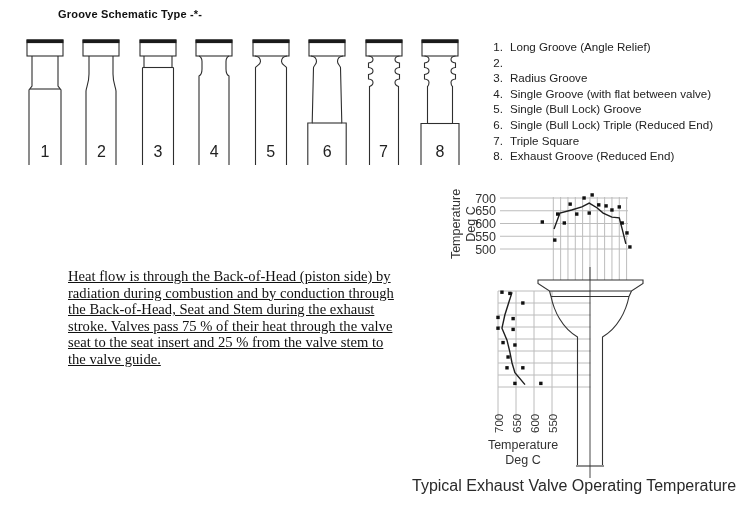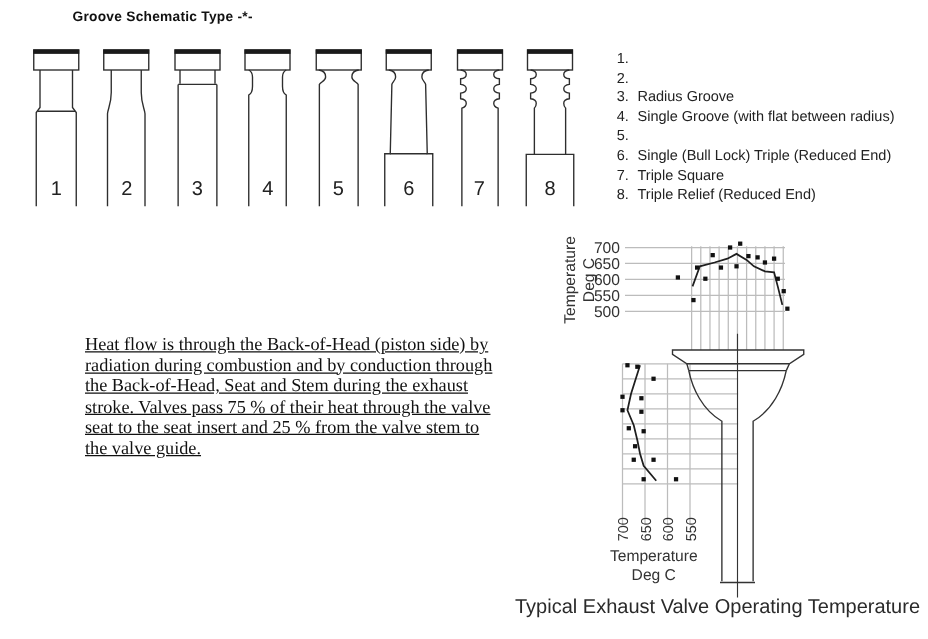--- a/index.html
+++ b/index.html
@@ -117,46 +117,48 @@
         <path class="stroke" d="M43.5,18 C39.5,18.5 39,20 39,21.5 C39,23 39.5,24.5 43.5,25 L43.5,29.5 C39.5,30 39,31.5 39,33 C39,34.5 39.5,36 43.5,36.5 L43.5,41 C39.5,41.5 39,43 39,44.5 C39,46 39.5,47.5 40.5,48.5 L40.5,85.5 L47,85.5 L47,127"></path>
         <path class="stroke" d="M15.5,85.5 L40.5,85.5"></path>
       </svg>
       <span class="num">8</span>
     </div>
   </div>
 
   <div id="legend">
     <div class="lrow">
         <span class="lnum">1.</span>
+        <span>Long Groove (Angle Relief)</span>
       </div>
     <div class="lrow">
         <span class="lnum">2.</span>
       </div>
     <div class="lrow">
         <span class="lnum">3.</span>
         <span>Radius Groove</span>
       </div>
     <div class="lrow">
         <span class="lnum">4.</span>
-        <span>Single Groove (with flat between radius)</span>
+        <span>Single Groove (with flat between valve)</span>
       </div>
     <div class="lrow">
         <span class="lnum">5.</span>
+        <span>Single (Bull Lock) Groove</span>
       </div>
     <div class="lrow">
         <span class="lnum">6.</span>
         <span>Single (Bull Lock) Triple (Reduced End)</span>
       </div>
     <div class="lrow">
         <span class="lnum">7.</span>
         <span>Triple Square</span>
       </div>
     <div class="lrow">
         <span class="lnum">8.</span>
-        <span>Triple Relief (Reduced End)</span>
+        <span>Exhaust Groove (Reduced End)</span>
       </div>
   </div>
 
   <div id="para">Heat flow is through the Back-of-Head (piston side) by radiation during combustion and by conduction through the Back-of-Head, Seat and Stem during the exhaust stroke. Valves pass 75 % of their heat through the valve seat to the seat insert and 25 % from the valve stem to the valve guide.</div>
 
   <svg id="diagram" viewBox="413 180 329 300">
     <g id="grid">
         <line x1="500" y1="198" x2="628" y2="198"></line>
         <line x1="500" y1="210.75" x2="628" y2="210.75"></line>
         <line x1="500" y1="223.5" x2="628" y2="223.5"></line>

